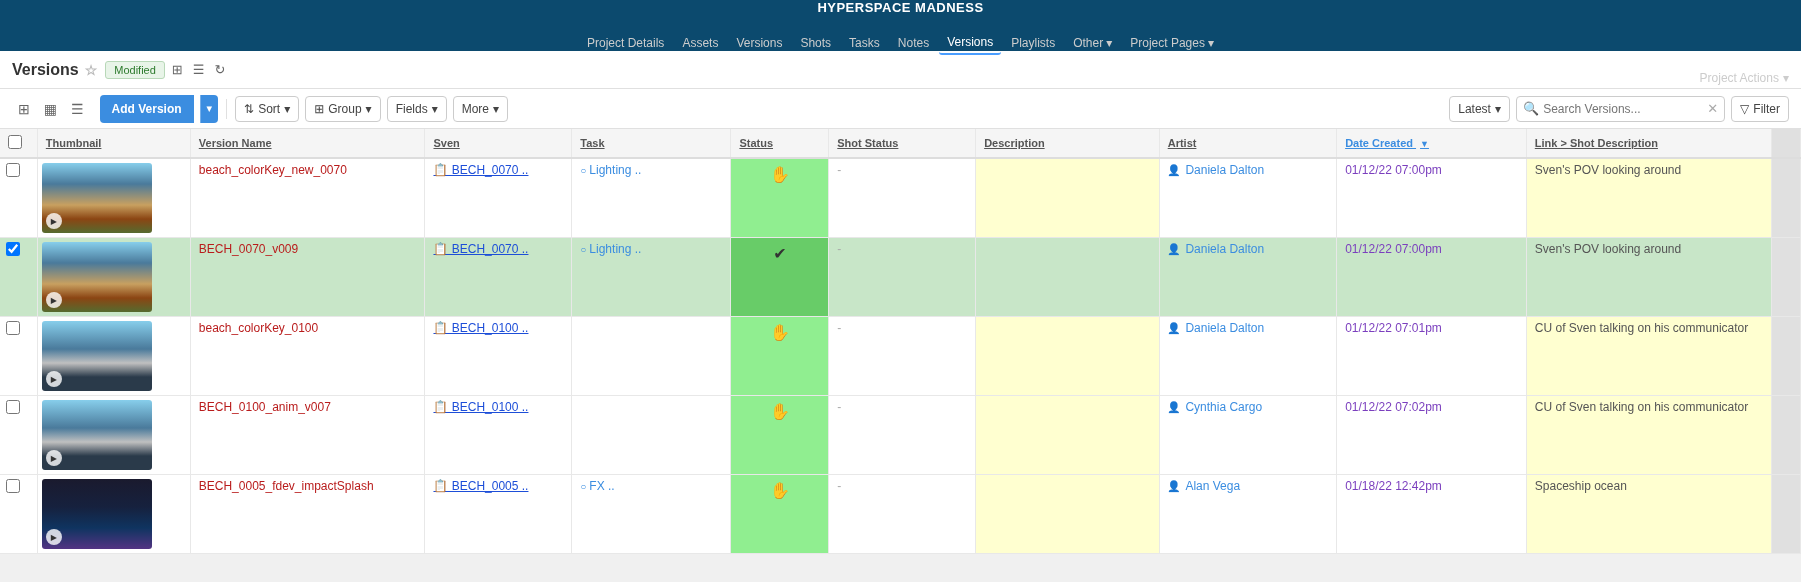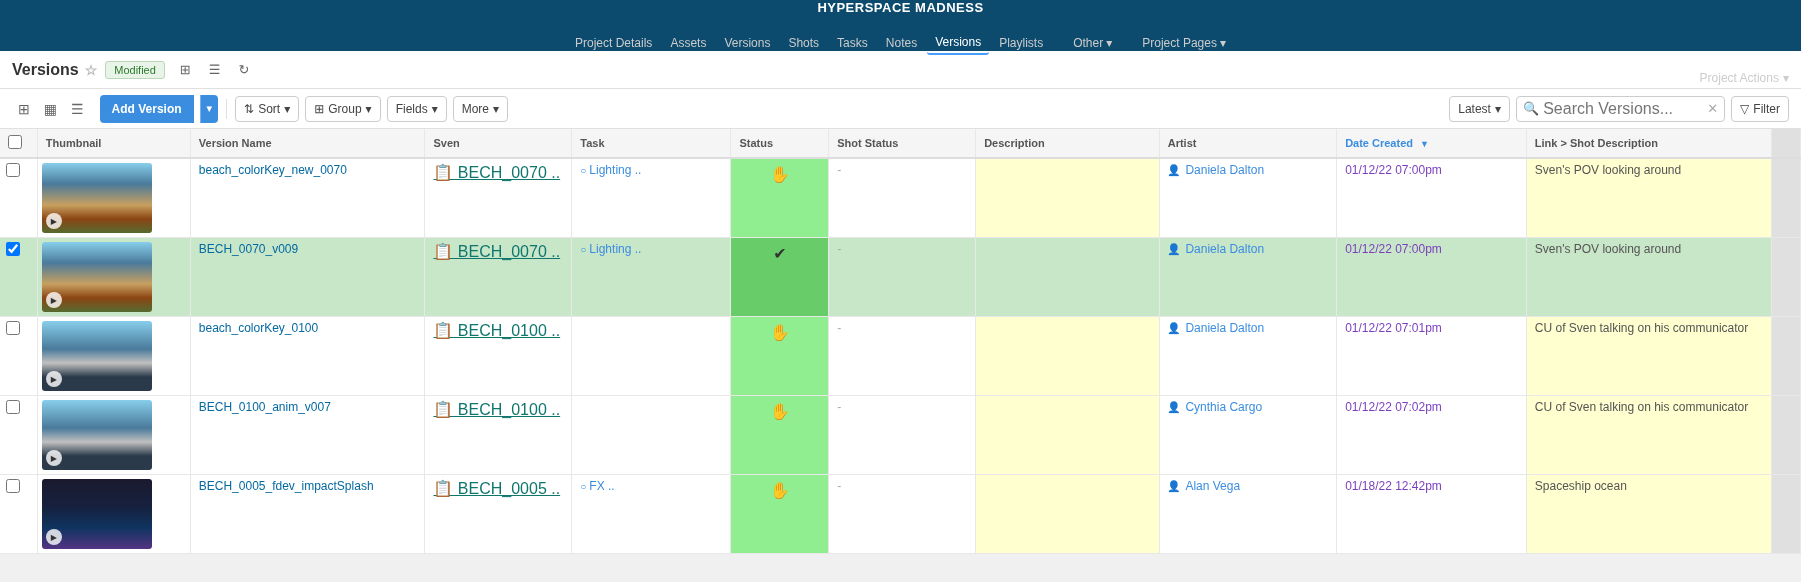--- a/index.html
+++ b/index.html
@@ -12,40 +12,40 @@
       height: 51px; padding: 0 12px; gap: 16px; flex-direction: column;
     }
     .brand { font-weight: 800; font-size: 13px; letter-spacing: 0.5px; white-space: nowrap; color: #fff; }
     .nav-links { display: flex; gap: 2px; align-items: center; }
     .nav-link {
       color: #ccc; font-size: 12px; padding: 4px 8px;
       cursor: pointer; border-radius: 3px; text-decoration: none;
       white-space: nowrap;
     }
     .nav-link.active { color: #fff; border-bottom: 2px solid #4a9eff; }
-    .nav-link.has-arrow { display: flex; align-items: center; gap: 3px; margin-left: 12px; }
+    .nav-link.has-arrow { display: flex; align-items: center; gap: 3px; }
     .project-actions {
       margin-left: auto; color: #ccc; font-size: 12px;
       cursor: pointer; display: flex; align-items: center; gap: 4px;
     }
 
     
     .sub-header {
       display: flex; align-items: center;
       background: #fff; border-bottom: 1px solid #e0e0e0;
       height: 38px; padding: 0 12px; gap: 8px;
     }
     .page-title { font-size: 16px; font-weight: 600; color: #333; display: flex; align-items: center; gap: 6px; }
     .star-icon { color: #bbb; font-size: 14px; cursor: pointer; }
     .modified-badge {
       margin-left: auto; background: #e8f4e8; color: #2d7a2d;
       font-size: 11px; padding: 2px 8px; border-radius: 3px;
       border: 1px solid #b8d8b8; display: flex; align-items: center; gap: 4px;
     }
-    .header-icons { display: flex; gap: 12px; align-items: center; }
+    .header-icons { display: flex; gap: 4px; align-items: center; }
     .icon-btn { cursor: pointer; color: #666; padding: 3px; border-radius: 3px; }
 
     
     .toolbar {
       display: flex; align-items: center;
       background: #fff; border-bottom: 1px solid #e0e0e0;
       height: 40px; padding: 0 12px; gap: 6px;
     }
     .view-icons { display: flex; gap: 2px; align-items: center; margin-right: 4px; }
     .view-icon { cursor: pointer; padding: 4px 6px; border-radius: 3px; color: #666; font-size: 14px; }
@@ -70,21 +70,21 @@
       font-size: 12px; cursor: pointer; color: #444;
       height: 26px;
     }
     .toolbar-right { margin-left: auto; display: flex; align-items: center; gap: 6px; }
     .search-box {
       display: flex; align-items: center;
       border: 1px solid #ccc; border-radius: 4px;
       padding: 2px 6px; background: #fff; height: 26px; gap: 4px;
     }
     .search-input {
-      border: none; outline: none; font-size: 16px; color: #333; width: 160px; background: transparent;
+      border: none; outline: none; font-size: 12px; color: #333; width: 160px; background: transparent;
     }
     .latest-badge {
       background: #fff; border: 1px solid #ccc;
       border-radius: 4px; padding: 2px 8px;
       font-size: 12px; color: #444; cursor: pointer;
       height: 26px; display: flex; align-items: center; gap: 4px;
     }
     .filter-btn {
       display: flex; align-items: center; gap: 4px;
       background: none; border: 1px solid #ccc; border-radius: 4px;
@@ -94,20 +94,21 @@
     
     .table-container { overflow: auto; background: #f0f0f0; height: calc(100vh - 112px); }
     table { border-collapse: collapse; width: 100%; min-width: 1200px; background: #fff; }
     thead tr { background: #f8f8f8; border-bottom: 2px solid #ddd; }
     th {
       text-align: left; padding: 6px 8px;
       font-size: 11px; font-weight: 600; color: #555;
       border-right: 1px solid #e8e8e8;
       white-space: nowrap; cursor: pointer;
       background: #f5f5f5;
+      text-decoration: underline;
     }
     th.sorted { color: #3b8de0; }
     th .sort-arrow { margin-left: 4px; font-size: 9px; }
     td {
       padding: 4px 8px; font-size: 12px; color: #333;
       border-right: 1px solid #e8e8e8;
       vertical-align: top;
     }
     tr { border-bottom: 1px solid #e8e8e8; }
     tr.selected { background: #c8e6c8 !important; }
@@ -129,22 +130,22 @@
     }
     .play-icon {
       position: absolute; bottom: 4px; left: 4px;
       width: 16px; height: 16px; background: rgba(255,255,255,0.8);
       border-radius: 50%; display: flex; align-items: center; justify-content: center;
       font-size: 8px; color: #333;
     }
     .checkbox-cell { width: 20px; padding: 4px 6px; }
     .cb { width: 14px; height: 14px; cursor: pointer; }
 
-    .version-name { color: #0369a1; font-size: 12px; }
-    .link-text { color: #0f766e; font-size: 16px; text-decoration: underline; cursor: pointer; }
+    .version-name { color: #b91c1c; font-size: 12px; }
+    .link-text { color: #1d4ed8; font-size: 12px; text-decoration: underline; cursor: pointer; }
     .task-text { color: #3b8de0; font-size: 12px; cursor: pointer; display: flex; align-items: center; gap: 3px; }
     .task-icon { color: #3b8de0; font-size: 10px; }
 
     .status-cell { background: #90EE90; }
     .status-cell-selected { background: #68CC68; }
     .status-icon { font-size: 16px; cursor: pointer; display: flex; justify-content: center; padding: 2px; }
 
     .artist-cell { color: #3b8de0; font-size: 12px; display: flex; align-items: center; gap: 4px; cursor: pointer; }
     .artist-icon { color: #888; font-size: 11px; }
 

